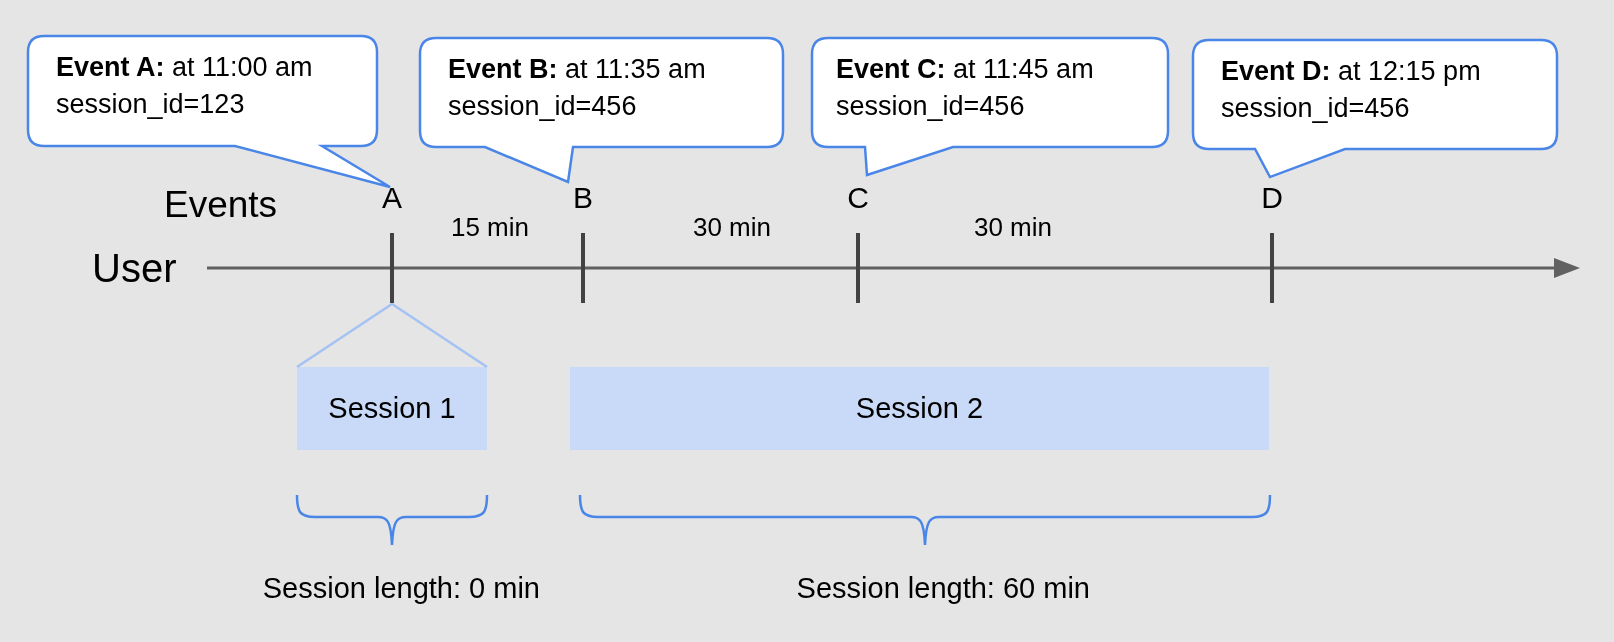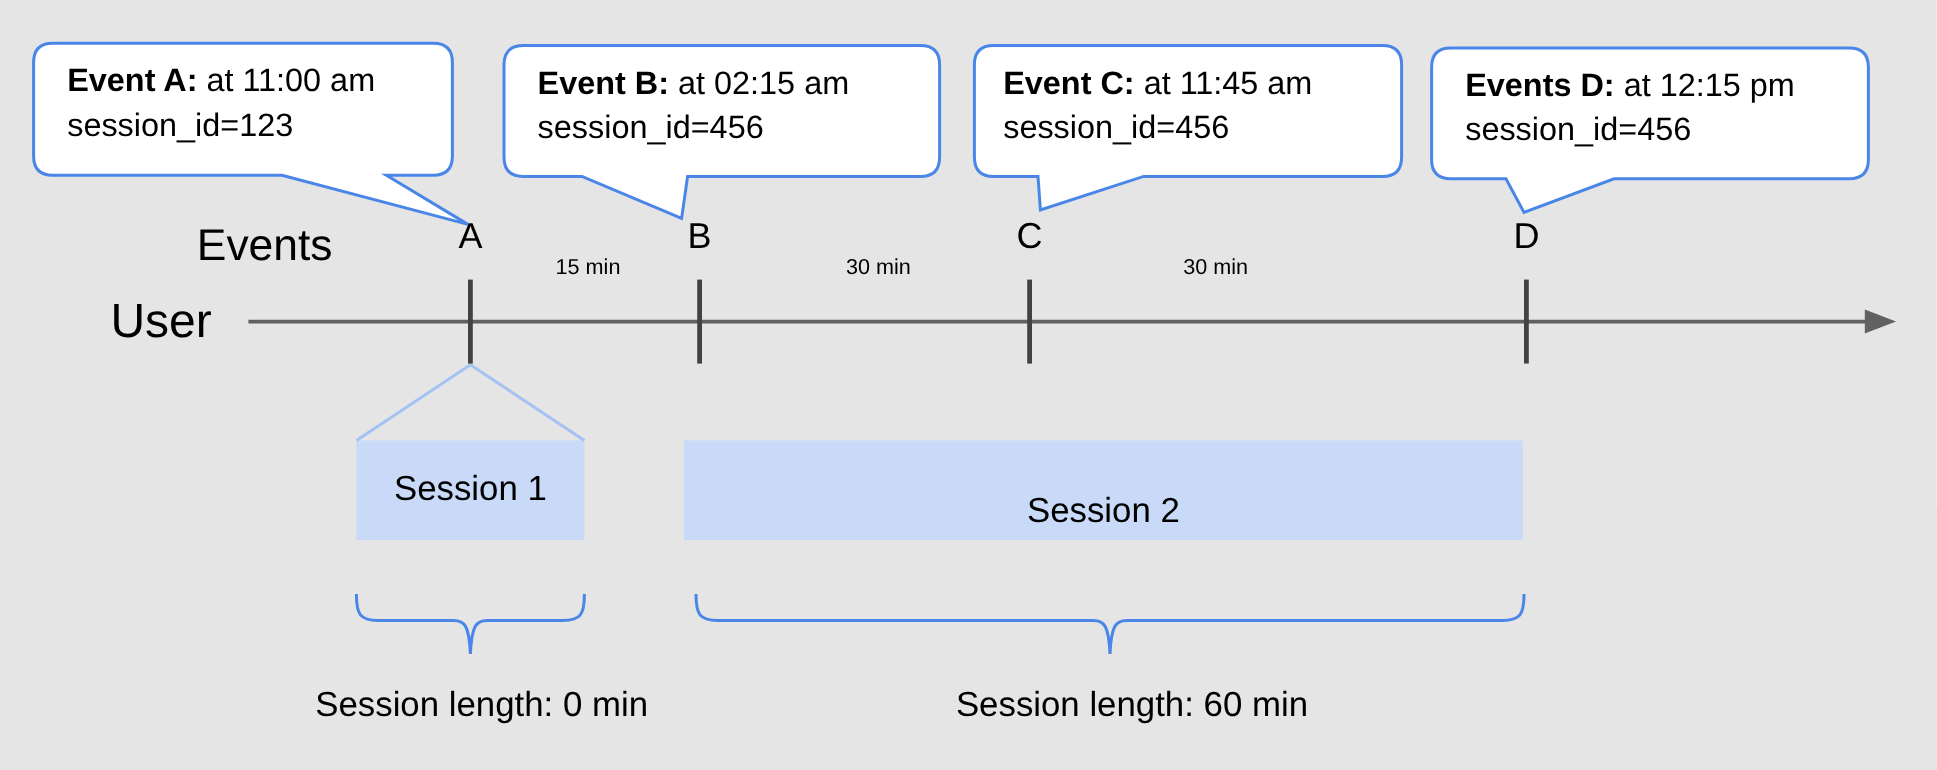--- a/index.html
+++ b/index.html
@@ -5,21 +5,21 @@
   html,body{margin:0;padding:0;background:#ffffff;}
   #stage{
     position:relative;width:1614px;height:642px;background:#e5e5e5;
     font-family:"Liberation Sans", sans-serif;color:#000;overflow:hidden;
   }
   #stage svg{position:absolute;left:0;top:0;}
   .txt{position:absolute;white-space:nowrap;}
   .bubble-text{font-size:27px;line-height:37px;}
   .bubble-text b{font-weight:bold;}
   .tick-letter{font-size:30px;width:40px;text-align:center;}
-  .gap-label{font-size:18px;width:110px;text-align:center;}
+  .gap-label{font-size:26px;width:110px;text-align:center;}
   .axis-label{font-size:40px;}
   .events-label{font-size:37px;width:110px;text-align:center;}
   .session-label{
     position:absolute;display:flex;align-items:center;justify-content:center;
     font-size:29px;
     border-radius:32px;
   }
   .length-label{font-size:29px;text-align:right;}
 </style>
 </head>
@@ -49,43 +49,43 @@
 
     <path d="M 297 495 C 297 512 300 517 315 517 L 378 517 C 387 517 391 521 392 545 C 393 521 397 517 406 517 L 469 517 C 484 517 487 512 487 495" fill="none" stroke-width="2.5" stroke="#4a86e8"></path>
     <path d="M 580 495 C 580 512 583 517 598 517 L 911 517 C 920 517 924 521 925 545 C 926 521 930 517 939 517 L 1252 517 C 1267 517 1270 512 1270 495" fill="none" stroke-width="2.5" stroke="#4a86e8"></path>
   </svg>
 
   <div class="txt bubble-text" style="left:56px;top:49px;">
     <div><b>Event A:</b><span> at 11:00 am</span></div>
     <div>session_id=123</div>
   </div>
   <div class="txt bubble-text" style="left:448px;top:51px;">
-    <div><b>Event B:</b><span> at 02:15 am</span></div>
+    <div><b>Event B:</b><span> at 11:35 am</span></div>
     <div>session_id=456</div>
   </div>
   <div class="txt bubble-text" style="left:836px;top:51px;">
     <div><b>Event C:</b><span> at 11:45 am</span></div>
     <div>session_id=456</div>
   </div>
   <div class="txt bubble-text" style="left:1221px;top:53px;">
-    <div><b>Events D:</b><span> at 12:15 pm</span></div>
+    <div><b>Event D:</b><span> at 12:15 pm</span></div>
     <div>session_id=456</div>
   </div>
 
   <div class="txt events-label" style="left:164px;top:184px;">Events</div>
   <div class="txt axis-label" style="left:92px;top:246px;">User</div>
 
   <div class="txt tick-letter" style="left:372px;top:181px;">A</div>
   <div class="txt tick-letter" style="left:563px;top:181px;">B</div>
   <div class="txt tick-letter" style="left:838px;top:181px;">C</div>
   <div class="txt tick-letter" style="left:1252px;top:181px;">D</div>
 
   <div class="txt gap-label" style="left:435px;top:212px;">15 min</div>
   <div class="txt gap-label" style="left:677px;top:212px;">30 min</div>
   <div class="txt gap-label" style="left:958px;top:212px;">30 min</div>
 
   <div class="session-label" style="left:297px;top:367px;width:190px;height:83px;">Session 1</div>
-  <div class="session-label" style="left:570px;top:385px;width:699px;height:83px;">Session 2</div>
+  <div class="session-label" style="left:570px;top:367px;width:699px;height:83px;">Session 2</div>
 
   <div class="txt length-label" style="left:240px;top:572px;width:300px;">Session length: 0 min</div>
   <div class="txt length-label" style="left:690px;top:572px;width:400px;">Session length: 60 min</div>
 
 </div>
 
 </body></html>

